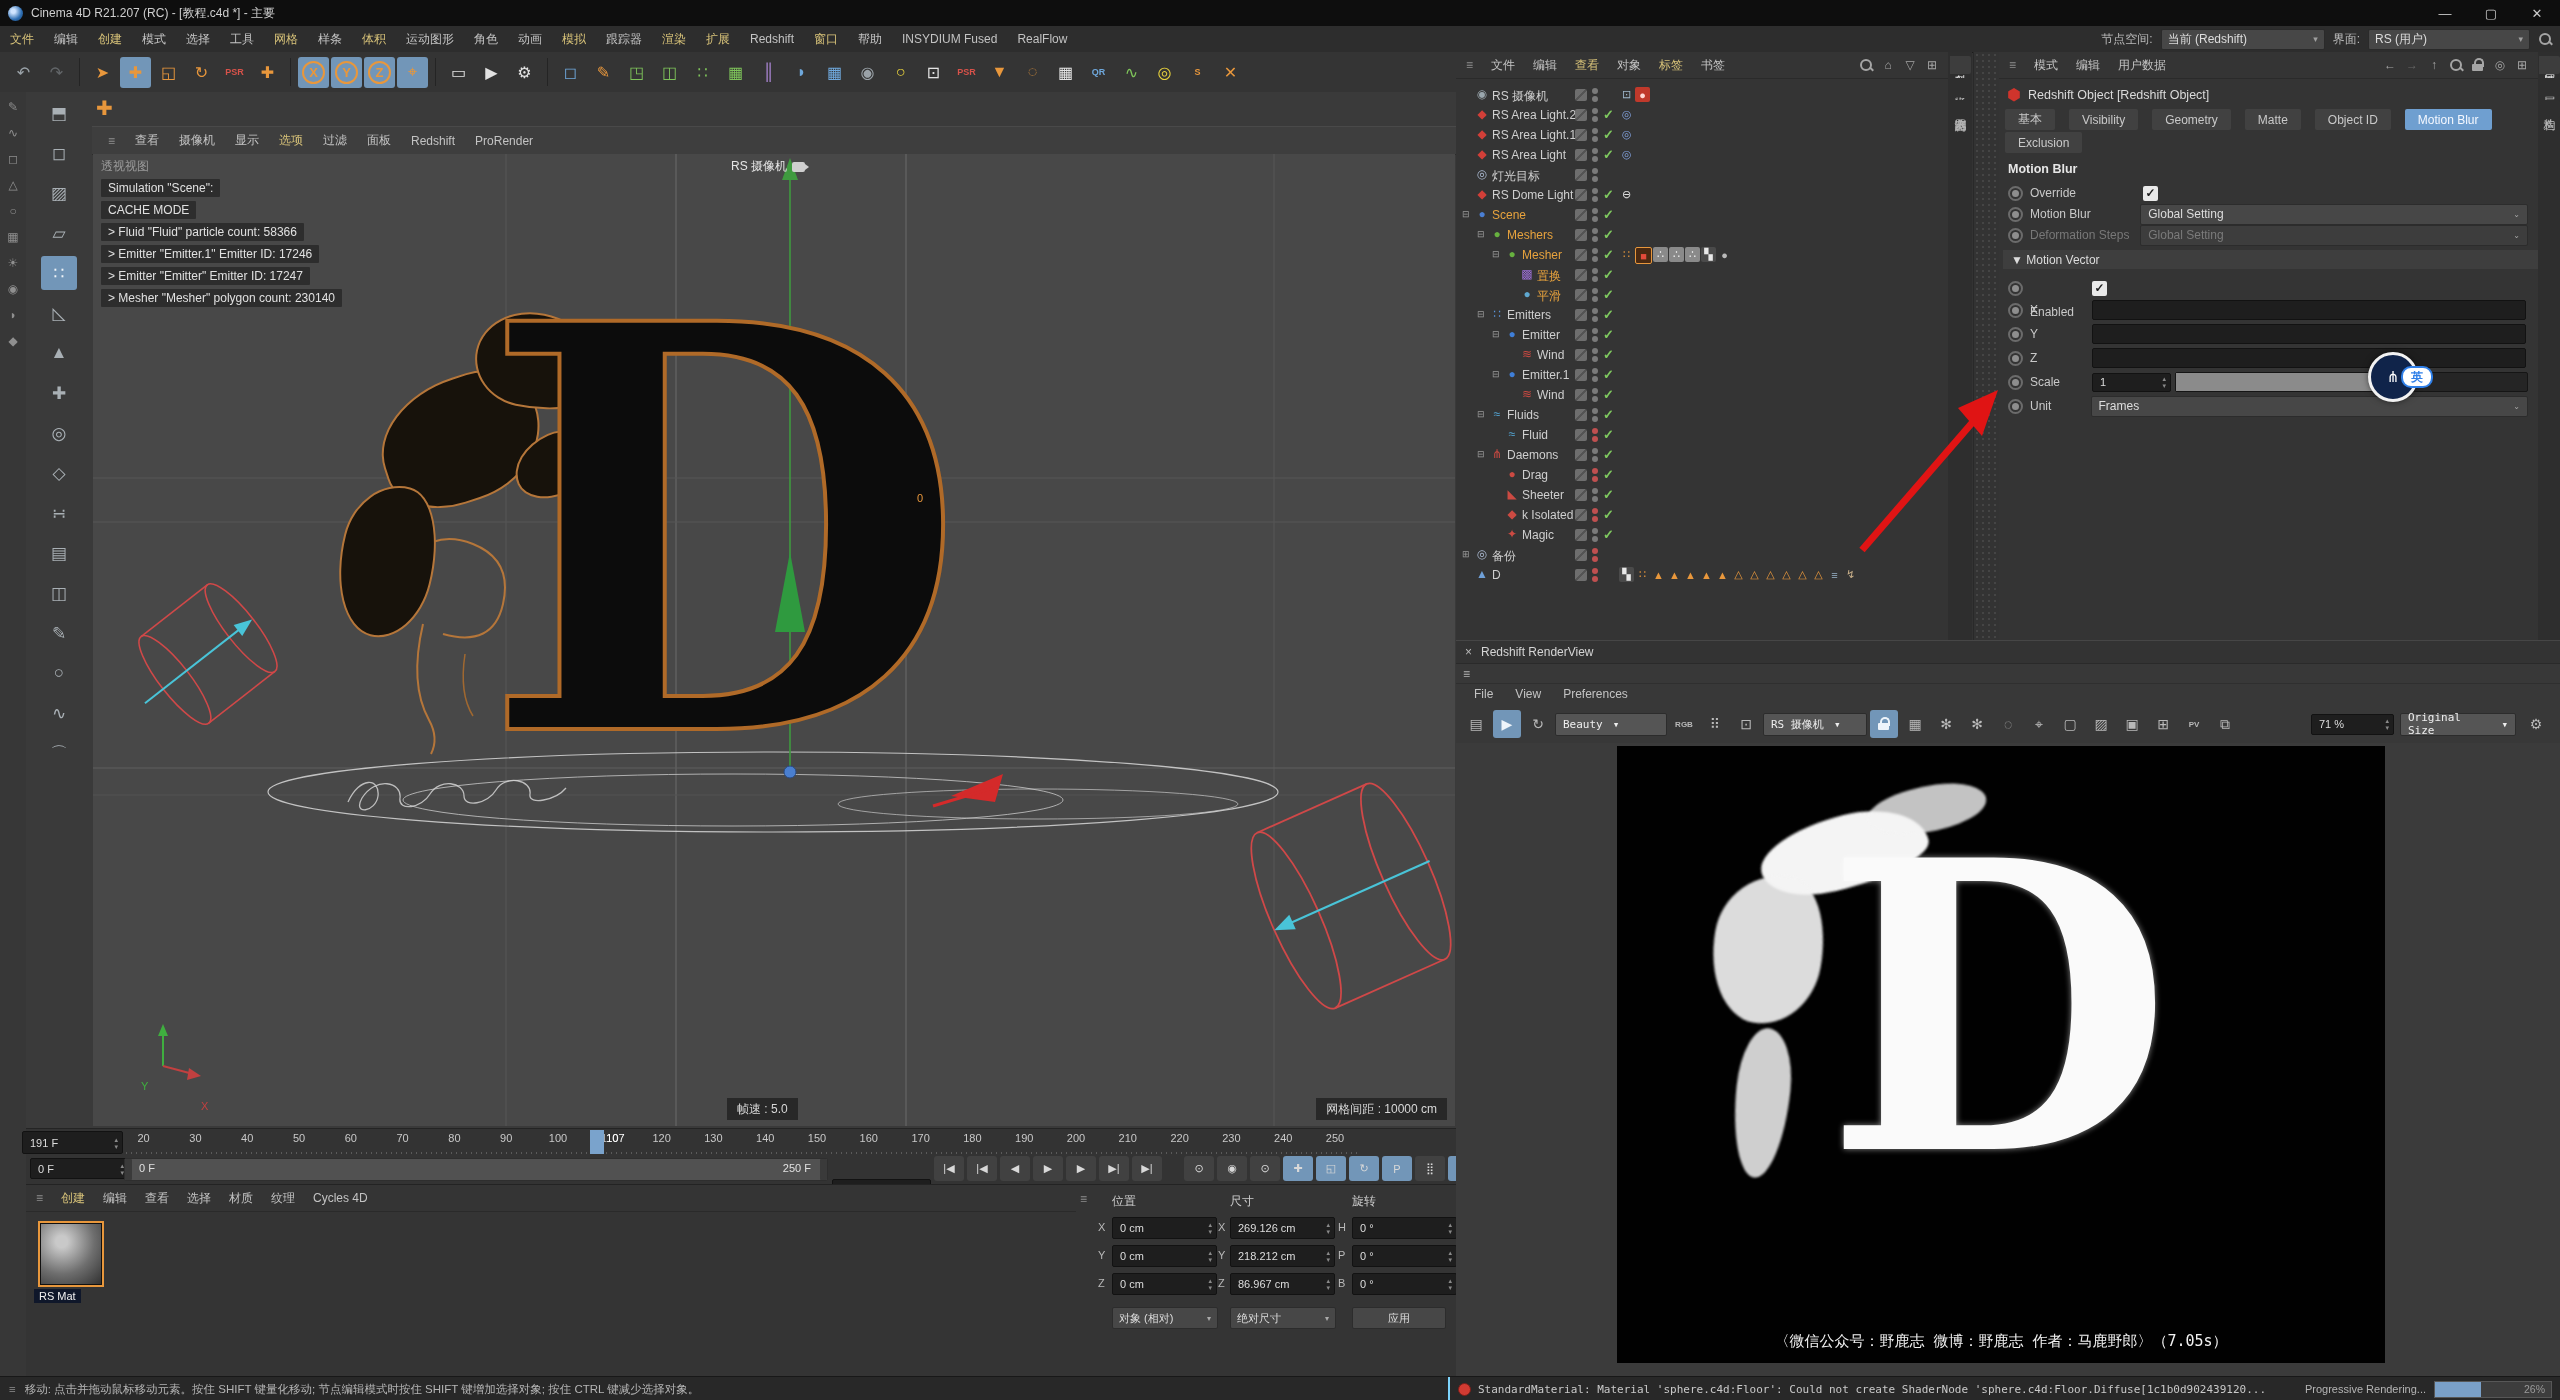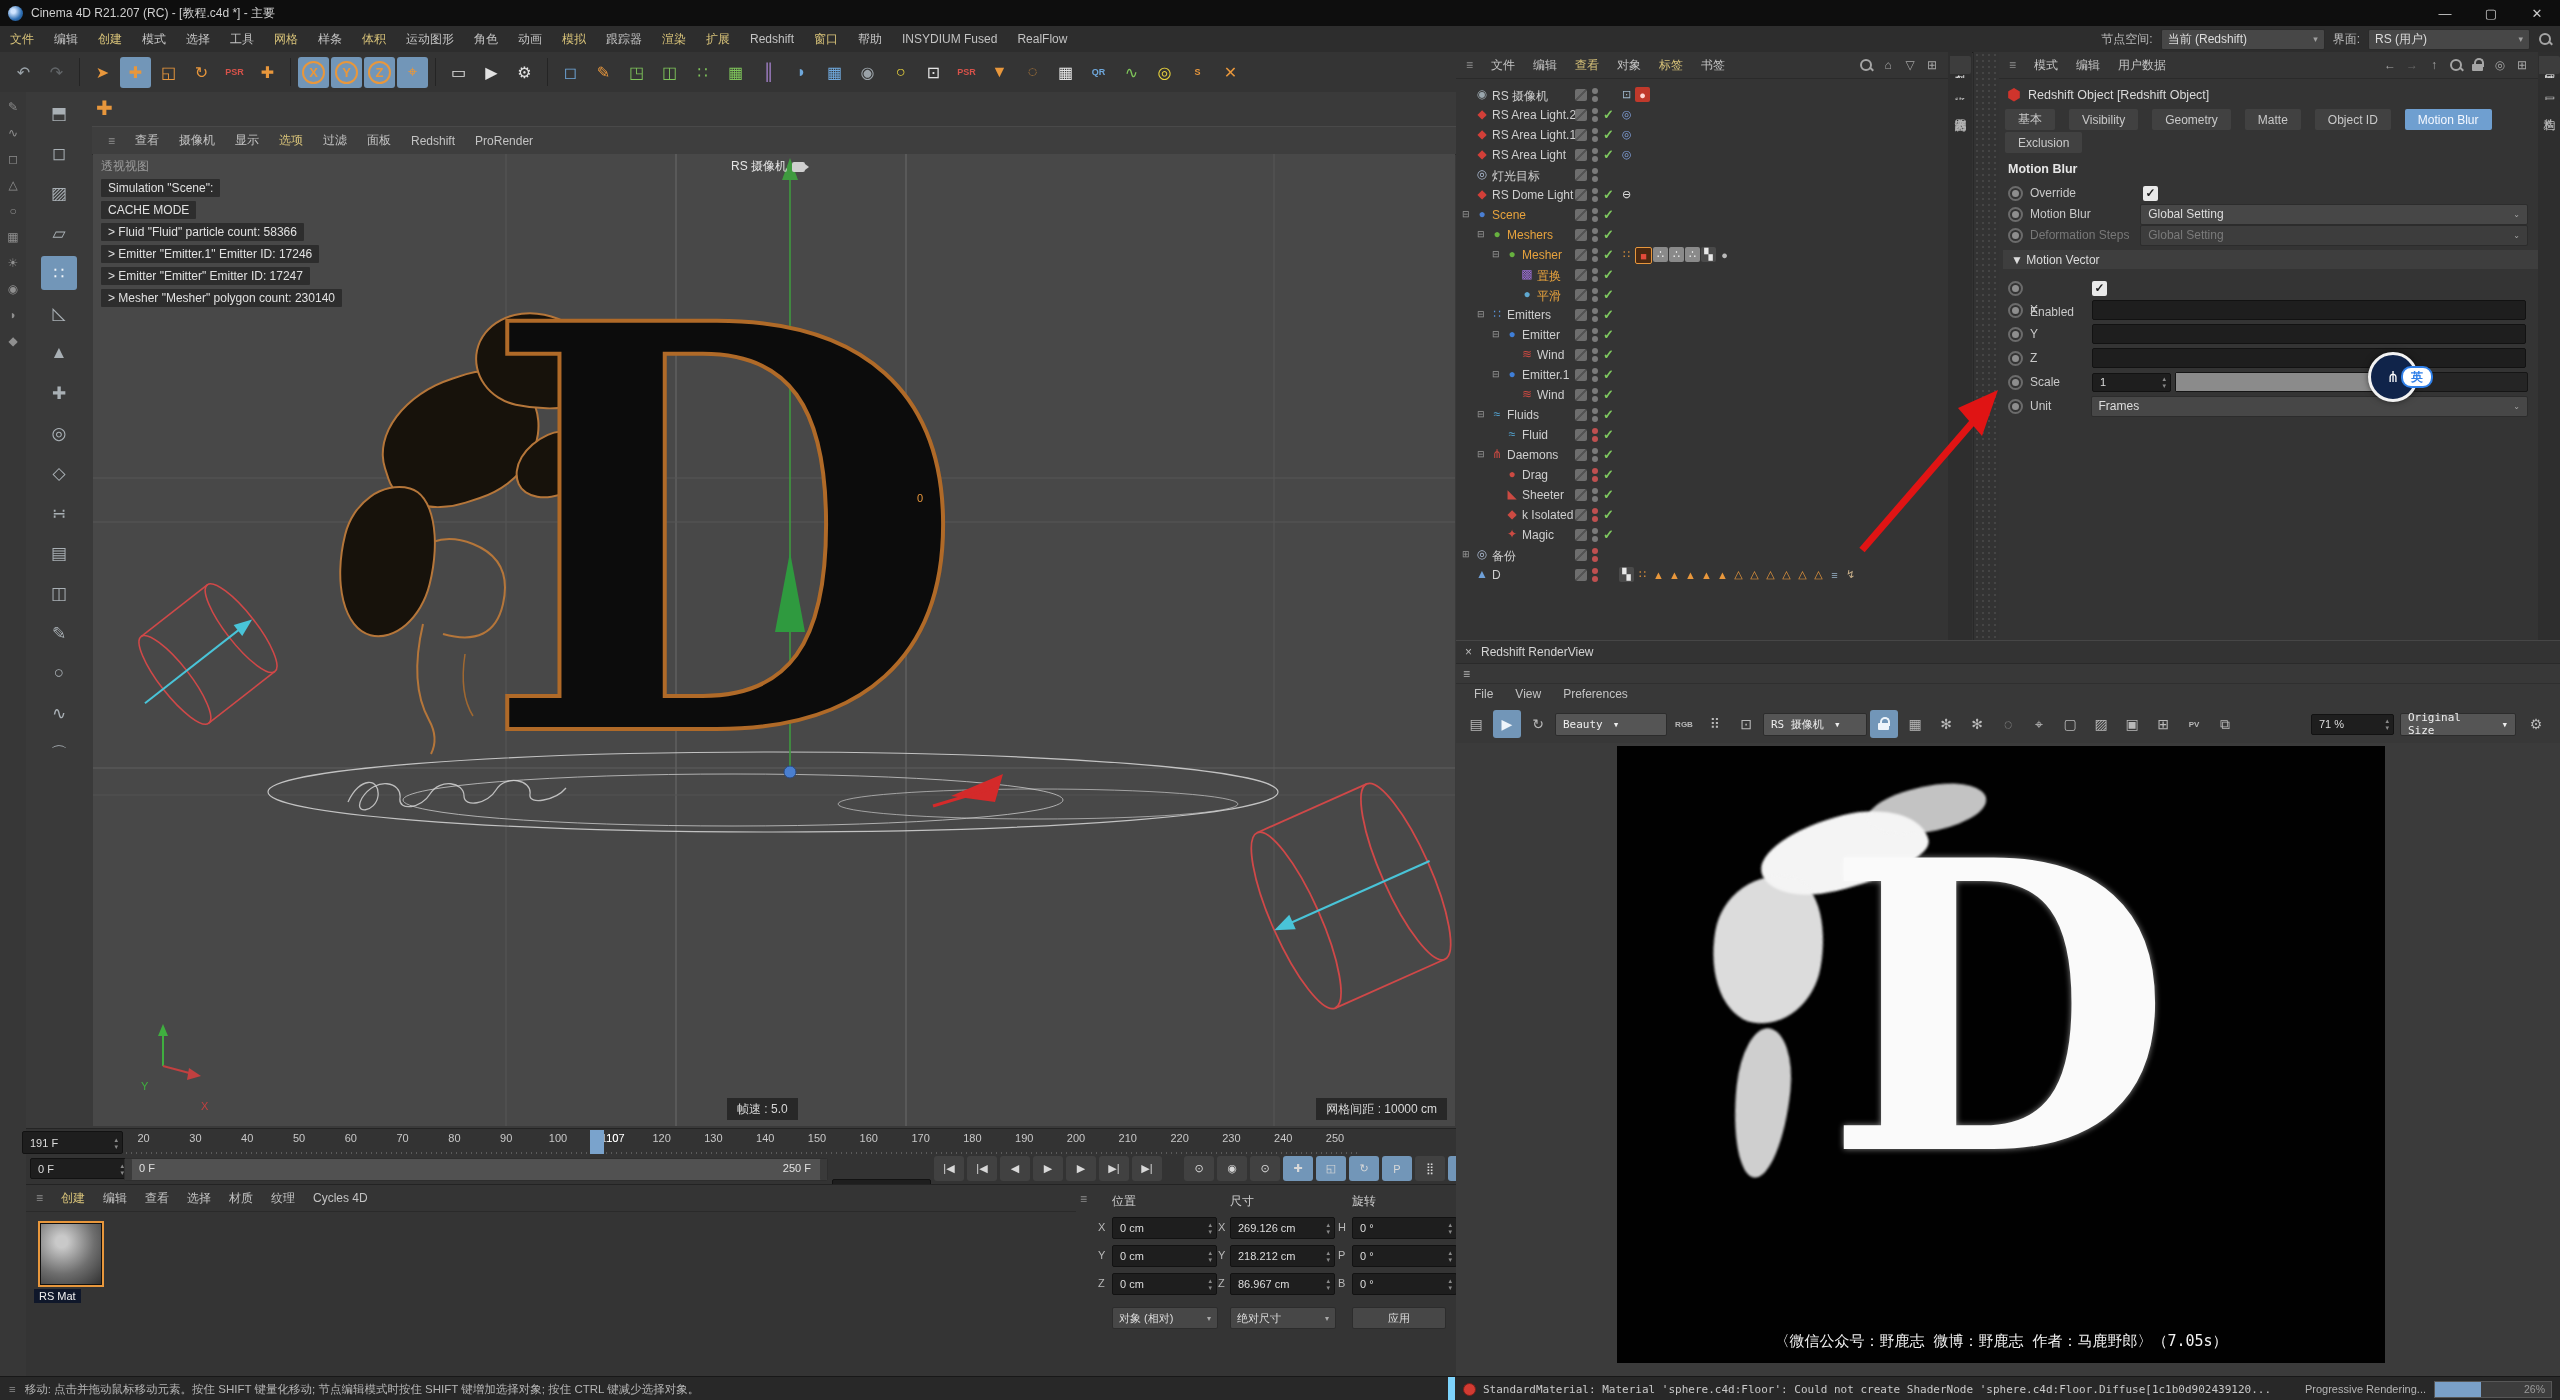--- a/index.html
+++ b/index.html
@@ -131,21 +131,21 @@
   .rv-btn.active{background:#7296b8;color:#eef4fa}
   .rv-btn.tsm{font-size:8px;font-weight:bold}
   .rv-select{height:21px;background:#555;border:1px solid #2c2c2c;border-radius:2px;display:flex;align-items:center;padding:0 7px;gap:10px;color:#eee;font-size:11px;font-family:"DejaVu Sans Mono",monospace;flex:0 0 auto}
   .rv-right{margin-left:auto;display:flex;align-items:center;gap:6px;padding-right:10px}
   .rv-canvas{position:absolute;left:0;top:102px;width:1104px;height:634px;background:#3b3b3b}
   .rv-image{position:absolute;left:161px;top:3px;width:768px;height:617px;background:#010101;overflow:hidden}
   .rv-caption{position:absolute;left:0;bottom:12px;width:100%;text-align:center;color:#f2f2f2;font-size:15px;font-family:"DejaVu Sans Mono",monospace}
   .rv-d{position:absolute;left:208px;top:62px;font-family:"DejaVu Serif","Liberation Serif",serif;font-weight:bold;font-size:400px;line-height:1;color:#fafafa;text-shadow:0 0 6px rgba(255,255,255,.55)}
   
   .status{left:0;top:1376px;width:2560px;height:24px;background:#282828;border-top:1px solid #181818;position:absolute;display:flex;align-items:center;color:#b5b5b5;font-size:11.5px}
-  .status-right{position:absolute;left:1448px;top:0;height:24px;right:0;border-left:7px solid #7dd3fc;display:flex;align-items:center;padding-left:8px;gap:7px;font-family:"DejaVu Sans Mono",monospace;font-size:11px}
+  .status-right{position:absolute;left:1448px;top:0;height:24px;right:0;border-left:2px solid #7dd3fc;display:flex;align-items:center;padding-left:8px;gap:7px;font-family:"DejaVu Sans Mono",monospace;font-size:11px}
   .err-dot{width:11px;height:11px;border-radius:50%;background:#d23b32;border:1px solid #7e1f1a;flex:0 0 auto}
   .prog-wrap{margin-left:auto;display:flex;align-items:center;gap:8px;padding-right:8px;font-family:"Liberation Sans",sans-serif}
   .prog-bar{width:116px;height:15px;background:#3d3d3d;border:1px solid #575757;position:relative}
   .prog-fill{position:absolute;left:0;top:0;bottom:0;background:#7aa0c8}
   .prog-text{position:absolute;right:6px;top:0;bottom:0;display:flex;align-items:center;color:#9a9a9a;font-size:10.5px}
   
   .i-search{position:relative;width:14px;height:14px;display:inline-block}
   .i-search::before{content:"";position:absolute;left:1px;top:1px;width:8px;height:8px;border:2px solid #a5a5a5;border-radius:50%}
   .i-search::after{content:"";position:absolute;left:10px;top:10px;width:5px;height:2px;background:#a5a5a5;transform:rotate(45deg)}
   .i-lock{position:relative;width:14px;height:14px;display:inline-block}

